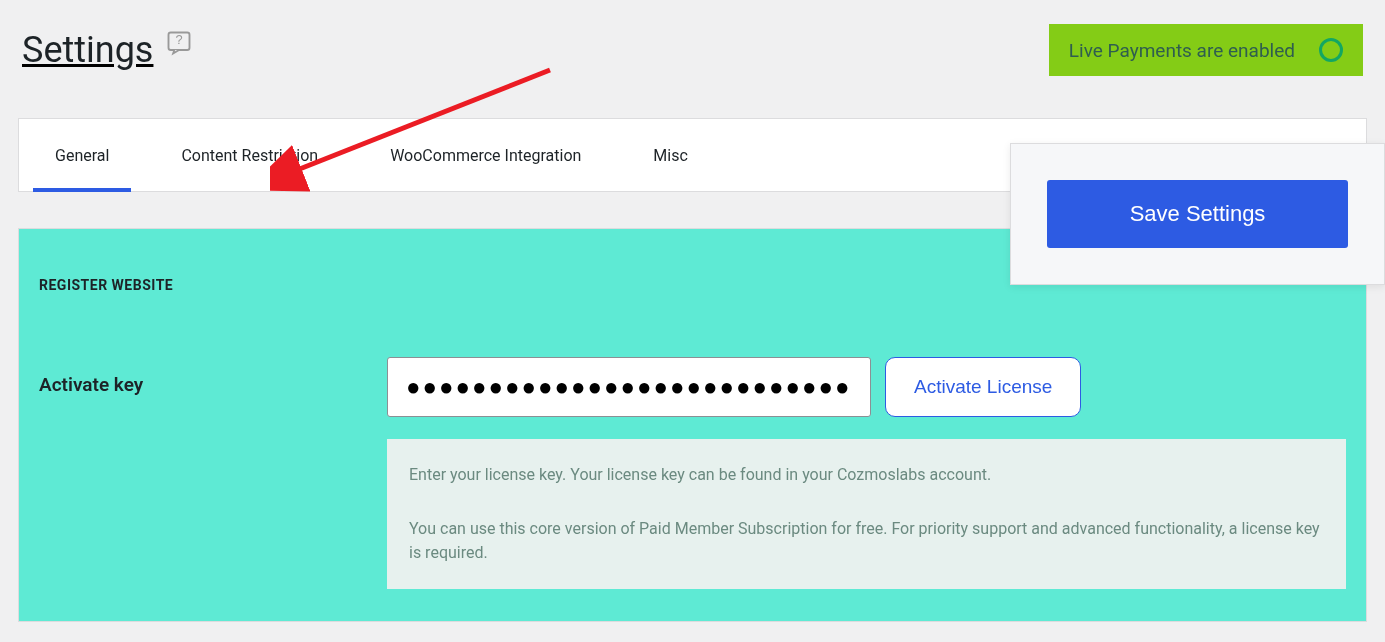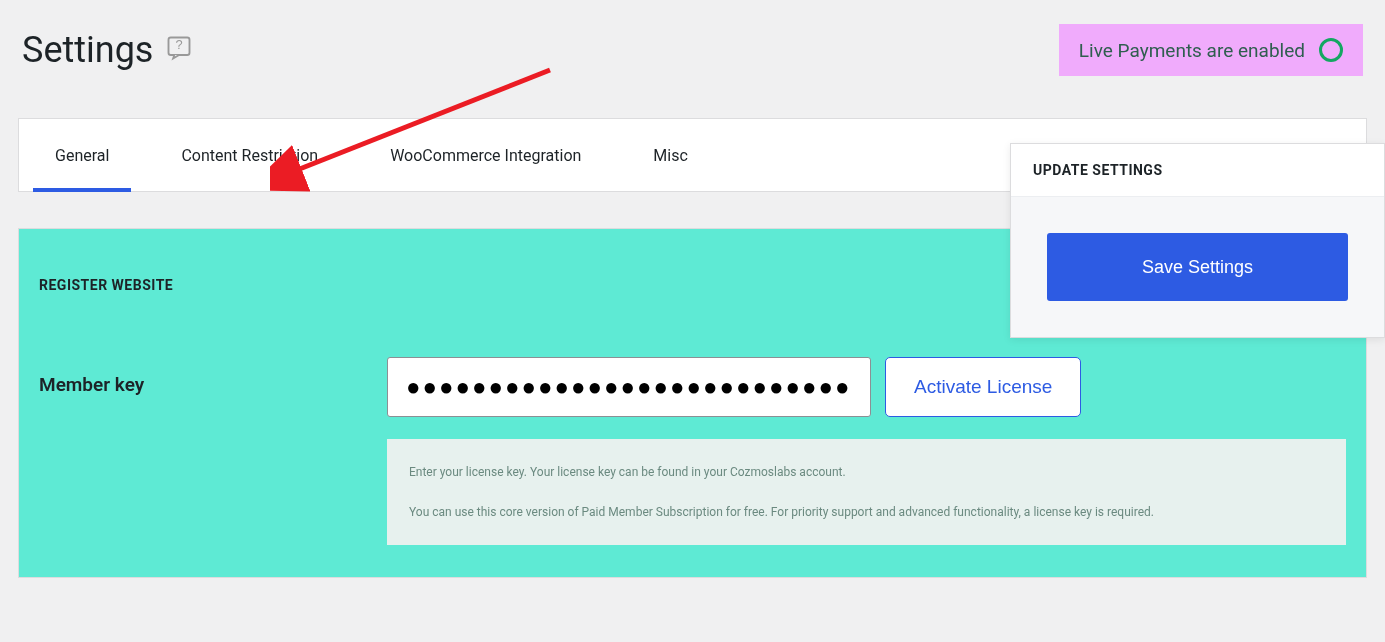--- a/index.html
+++ b/index.html
@@ -12,38 +12,38 @@
       overflow: hidden;
     }
     .header {
       display: flex;
       align-items: center;
       justify-content: space-between;
       padding: 24px 22px 0 22px;
     }
     .title-wrap {
       display: flex;
-      align-items: center;
       gap: 12px;
+      text-decoration: underline;
     }
     .page-title {
       font-size: 36px;
       font-weight: 400;
       color: #1d2327;
     }
     .help-icon {
       color: #999;
     }
     .status-badge {
-      background: #f0abfc;
+      background: #84cc16;
       color: #2f5e4f;
       padding: 14px 20px;
       display: flex;
       align-items: center;
-      gap: 14px;
+      gap: 24px;
       font-size: 19px;
     }
     .status-circle {
       width: 24px;
       height: 24px;
       border: 3px solid #13a762;
       border-radius: 50%;
     }
     .tabs-container {
       margin: 42px 18px 0 18px;
@@ -115,33 +115,33 @@
       font-size: 24px;
       letter-spacing: 2px;
     }
     .activate-btn {
       height: 60px;
       padding: 0 28px;
       background: #fff;
       border: 1px solid #2d5be3;
       color: #2d5be3;
       font-size: 19px;
-      border-radius: 5px;
+      border-radius: 10px;
       cursor: pointer;
     }
     .help-box {
       margin-top: 22px;
       background: #e7f1ee;
       padding: 24px 22px;
       color: #6b8a80;
-      font-size: 12px;
+      font-size: 16px;
       line-height: 1.5;
     }
     .help-box p + p {
-      margin-top: 22px;
+      margin-top: 30px;
     }
     .update-panel {
       position: absolute;
       top: 143px;
       right: 0;
       width: 375px;
       background: #fff;
       border: 1px solid #dcdcde;
       box-shadow: 0 2px 8px rgba(0,0,0,0.08);
       z-index: 10;
@@ -157,21 +157,21 @@
     .update-body {
       background: #f6f7f9;
       padding: 36px 36px;
     }
     .save-btn {
       width: 100%;
       height: 68px;
       background: #2d5be3;
       color: #fff;
       border: none;
-      font-size: 18px;
+      font-size: 22px;
       border-radius: 3px;
       cursor: pointer;
     }
     .arrow-overlay {
       position: absolute;
       top: 60px;
       left: 270px;
       pointer-events: none;
       z-index: 20;
     }
@@ -201,36 +201,35 @@
     <div class="tab active">General</div>
     <div class="tab">Content Restriction</div>
     <div class="tab">WooCommerce Integration</div>
     <div class="tab">Misc</div>
   </div>
 </div>
 
 <div class="content-panel">
   <div class="section-title">REGISTER WEBSITE</div>
   <div class="form-row">
-    <div class="form-label">Member key</div>
+    <div class="form-label">Activate key</div>
     <div class="form-controls">
       <div class="input-row">
         <input class="license-input" type="text" value="●●●●●●●●●●●●●●●●●●●●●●●●●●●●●●●●" style="">
         <button class="activate-btn">Activate License</button>
       </div>
       <div class="help-box">
         <p>Enter your license key. Your license key can be found in your Cozmoslabs account.</p>
         <p>You can use this core version of Paid Member Subscription for free. For priority support and advanced functionality, a license key is required.</p>
       </div>
     </div>
   </div>
 </div>
 
 <div class="update-panel">
-  <div class="update-header">UPDATE SETTINGS</div>
   <div class="update-body">
     <button class="save-btn">Save Settings</button>
   </div>
 </div>
 
 <svg class="arrow-overlay" width="300" height="140">
   <defs>
     <marker id="arrowhead" markerWidth="12" markerHeight="10" refX="2" refY="5" orient="auto">
       <polygon points="0 0, 12 5, 0 10" fill="#eb1c24"></polygon>
     </marker>

